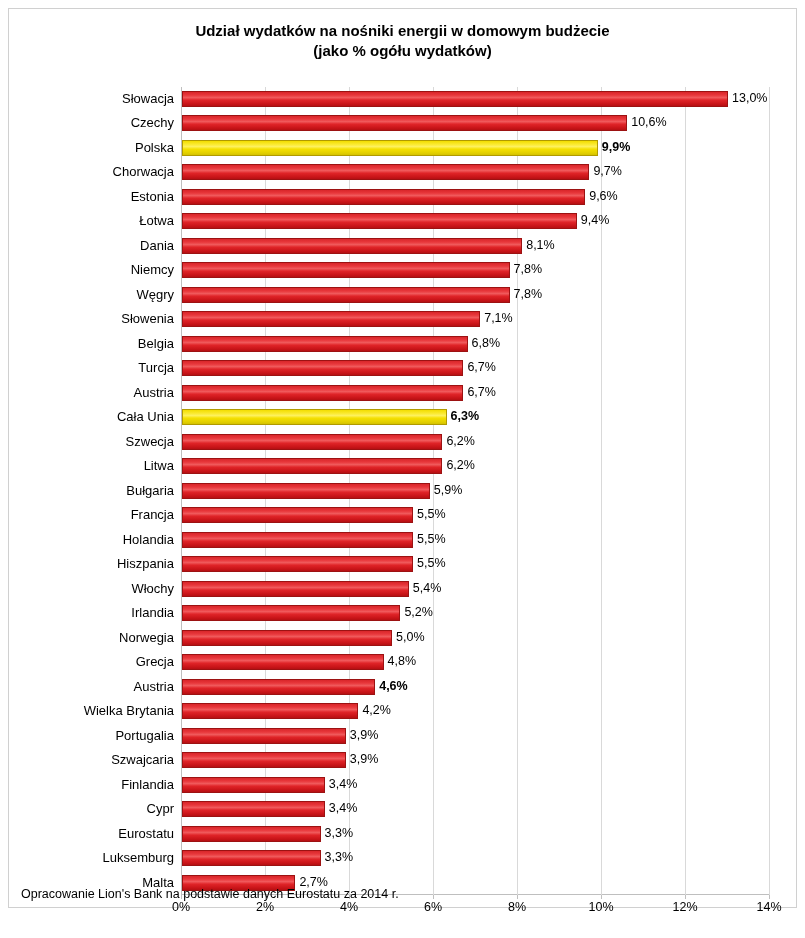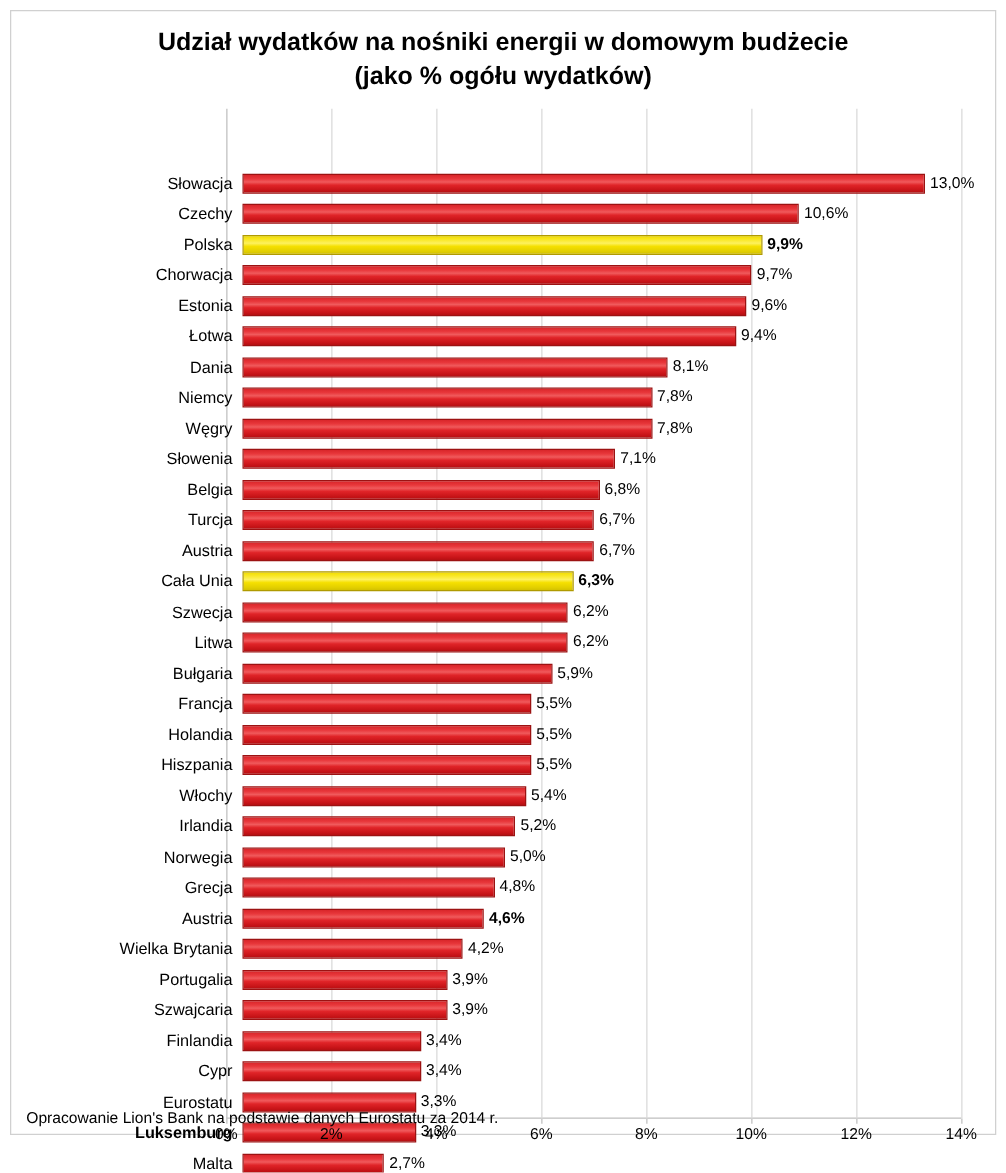--- a/index.html
+++ b/index.html
@@ -23,21 +23,21 @@
     border: 1px solid #d0d0d0;
     box-sizing: border-box;
     background: #ffffff;
   }
   #chart-title {
     position: absolute;
     left: 0;
     top: 12px;
     width: 100%;
     text-align: center;
-    font-size: 20px;
+    font-size: 15px;
     font-weight: bold;
     color: #000000;
     line-height: 1.35;
   }
   #chart-title .line2 { display: block; }
 
   
   #plot {
     position: absolute;
     left: 172px;
@@ -57,24 +57,23 @@
   }
   .gridline {
     position: absolute;
     top: 0;
     bottom: 0;
     width: 1px;
     background: #d9d9d9;
   }
   .row {
     position: absolute;
-    left: 12px;
+    left: 0;
     height: 24.4px;
     width: 100%;
-    margin-top: 48px;
   }
   .cat-label {
     position: absolute;
     right: 100%;
     top: 0;
     height: 24.4px;
     line-height: 24.4px;
     padding-right: 7px;
     white-space: nowrap;
     font-size: 13px;
@@ -312,21 +311,21 @@
           <div class="cat-label" style="height: 24.4848px; line-height: 24.4848px;">Cypr</div>
           <div class="bar" style="width: 142.8px; height: 16px; top: 4px;"></div>
           <div class="val-label" style="left: 142.8px; height: 24.4848px; line-height: 22.4848px;">3,4%</div>
         </div>
         <div class="row" style="top: 734.545px; height: 24.4848px;">
           <div class="cat-label" style="height: 24.4848px; line-height: 24.4848px;">Eurostatu</div>
           <div class="bar" style="width: 138.6px; height: 16px; top: 4px;"></div>
           <div class="val-label" style="left: 138.6px; height: 24.4848px; line-height: 22.4848px;">3,3%</div>
         </div>
         <div class="row" style="top: 759.03px; height: 24.4848px;">
-          <div class="cat-label" style="height: 24.4848px; line-height: 24.4848px; font-weight: bold;">Luksemburg</div>
+          <div class="cat-label" style="height: 24.4848px; line-height: 24.4848px;">Luksemburg</div>
           <div class="bar" style="width: 138.6px; height: 16px; top: 4px;"></div>
           <div class="val-label" style="left: 138.6px; height: 24.4848px; line-height: 22.4848px;">3,3%</div>
         </div>
         <div class="row" style="top: 783.515px; height: 24.4848px;">
           <div class="cat-label" style="height: 24.4848px; line-height: 24.4848px;">Malta</div>
           <div class="bar" style="width: 113.4px; height: 16px; top: 4px;"></div>
           <div class="val-label" style="left: 113.4px; height: 24.4848px; line-height: 22.4848px;">2,7%</div>
         </div>
       </div>
     <div id="xaxis">

